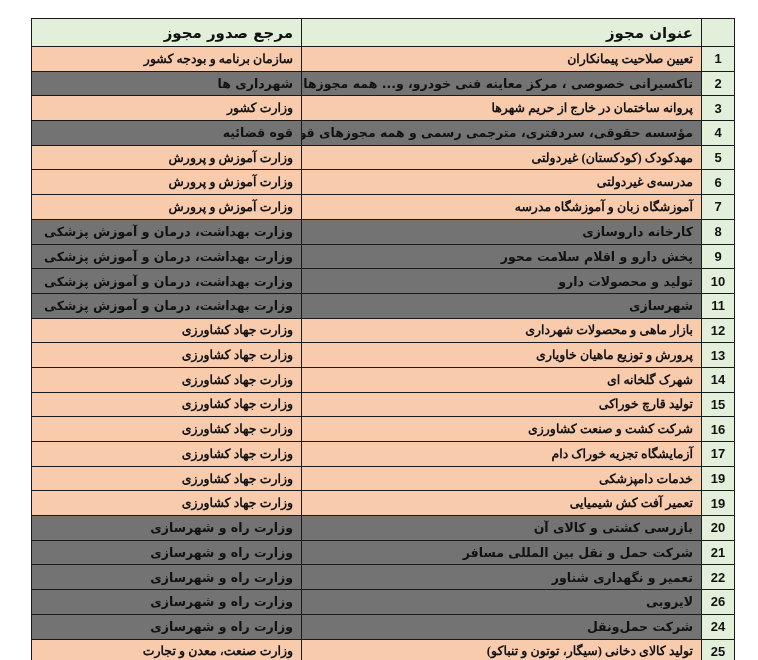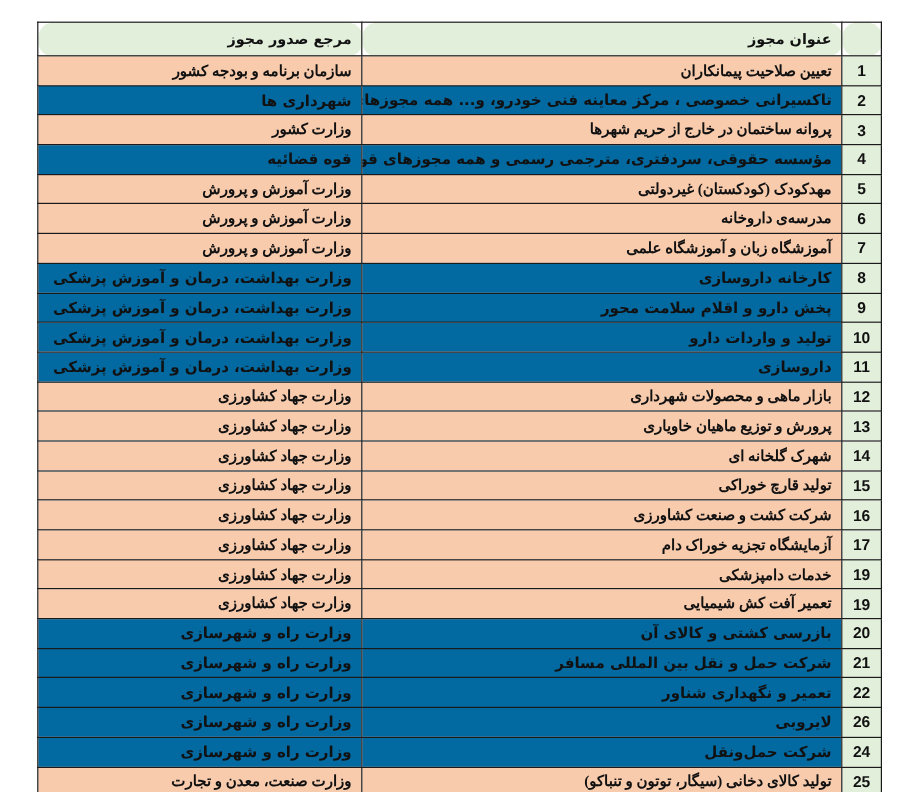--- a/index.html
+++ b/index.html
@@ -13,24 +13,24 @@
     padding: 0 8px;
     font-size: 12.5px;
     font-weight: bold;
     color: #111;
     white-space: nowrap;
     overflow: hidden;
     text-align: right;
   }
   .tbl tr { height: 24.7px; }
   .tbl tr.head { height: 28px; }
-  .tbl th { background: #e2efda; font-size: 12px; font-weight: bold; border-radius: 12px; }
+  .tbl th { background: #e2efda; font-size: 15px; font-weight: bold; }
   .tbl td.num { background: #e2efda; text-align: center; font-family: "Liberation Sans", sans-serif; font-size: 13px; padding: 0; }
   .tbl tr.c-salmon td.txt { background: #f8cbad; font-family: Liberation Serif, serif; }
-  .tbl tr.c-cream td.txt { background: #0369a1; padding-left: 31px; }
+  .tbl tr.c-cream td.txt { background: #737373; padding-left: 31px; }
   .col-num { width: 33px; }
   .col-title { width: 400px; }
   .col-auth { width: 270px; }
 </style>
 </head>
 <body>
 
 <table class="tbl">
   <colgroup>
     <col class="col-num">
@@ -65,46 +65,46 @@
         <td class="txt">مؤسسه حقوقی، سردفتری، مترجمی رسمی و همه مجوزهای قوه قضائیه</td>
         <td class="txt">قوه قضائیه</td>
       </tr>
       <tr class="c-salmon">
         <td class="num">5</td>
         <td class="txt">مهدکودک (کودکستان) غیردولتی</td>
         <td class="txt">وزارت آموزش و پرورش</td>
       </tr>
       <tr class="c-salmon">
         <td class="num">6</td>
-        <td class="txt">مدرسه‌ی داروخانه</td>
+        <td class="txt">مدرسه‌ی غیردولتی</td>
         <td class="txt">وزارت آموزش و پرورش</td>
       </tr>
       <tr class="c-salmon">
         <td class="num">7</td>
-        <td class="txt">آموزشگاه زبان و آموزشگاه علمی</td>
+        <td class="txt">آموزشگاه زبان و آموزشگاه مدرسه</td>
         <td class="txt">وزارت آموزش و پرورش</td>
       </tr>
       <tr class="c-cream">
         <td class="num">8</td>
         <td class="txt">کارخانه داروسازی</td>
         <td class="txt">وزارت بهداشت، درمان و آموزش پزشکی</td>
       </tr>
       <tr class="c-cream">
         <td class="num">9</td>
         <td class="txt">پخش دارو و اقلام سلامت محور</td>
         <td class="txt">وزارت بهداشت، درمان و آموزش پزشکی</td>
       </tr>
       <tr class="c-cream">
         <td class="num">10</td>
-        <td class="txt">تولید و واردات دارو</td>
+        <td class="txt">تولید و محصولات دارو</td>
         <td class="txt">وزارت بهداشت، درمان و آموزش پزشکی</td>
       </tr>
       <tr class="c-cream">
         <td class="num">11</td>
-        <td class="txt">داروسازی</td>
+        <td class="txt">شهرسازی</td>
         <td class="txt">وزارت بهداشت، درمان و آموزش پزشکی</td>
       </tr>
       <tr class="c-salmon">
         <td class="num">12</td>
         <td class="txt">بازار ماهی و محصولات شهرداری</td>
         <td class="txt">وزارت جهاد کشاورزی</td>
       </tr>
       <tr class="c-salmon">
         <td class="num">13</td>
         <td class="txt">پرورش و توزیع ماهیان خاویاری</td>

